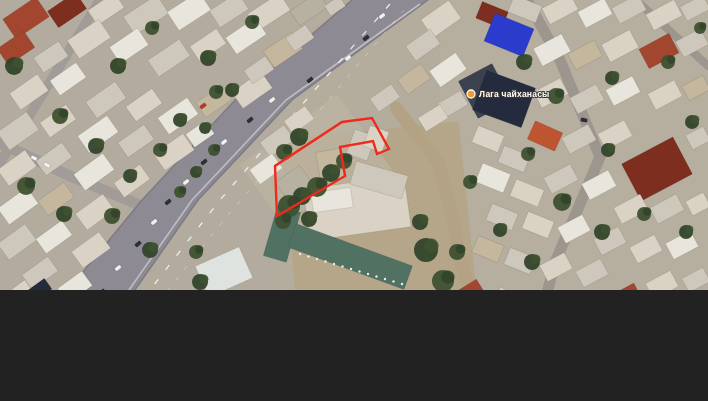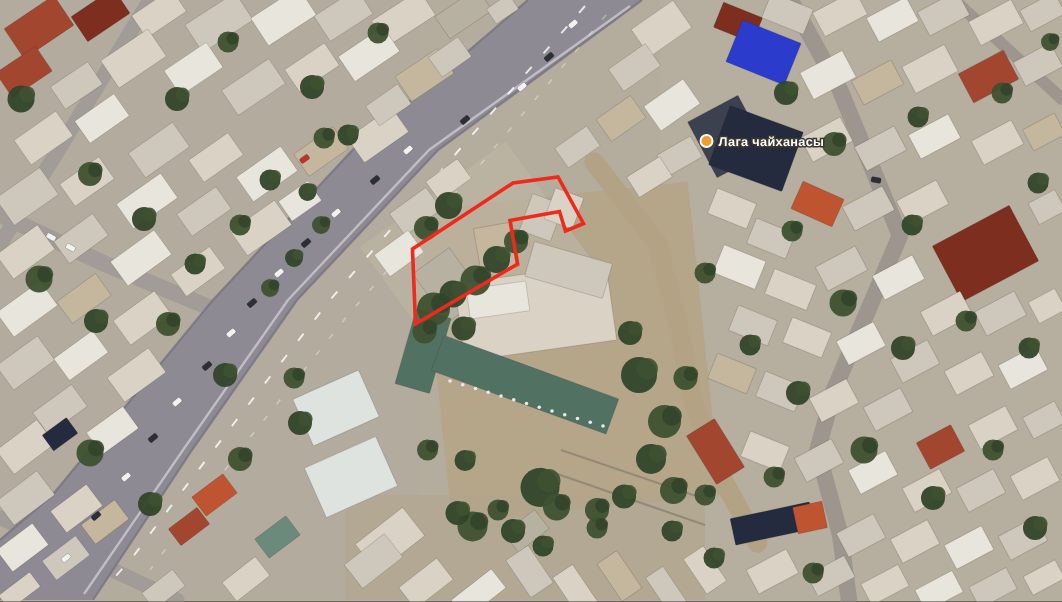--- a/index.html
+++ b/index.html
@@ -1,17 +1,17 @@
 <!DOCTYPE html>
 <html><head>
 <meta charset="utf-8">
 <style>
   html,body{margin:0;padding:0;background:#222;}
   .stage{
-    position:relative;width:708px;height:401px;overflow:hidden;
+    position:relative;width:708px;height:290px;overflow:hidden;
     font-family:"Liberation Sans",sans-serif;background:#b4ad9e;
   }
   .stage svg{position:absolute;left:0;top:0;display:block;}
   text.poi{
     font-family:"Liberation Sans",sans-serif;
     font-size:8.5px;font-weight:bold;fill:#ffffff;
     stroke:#3a372f;stroke-width:2px;paint-order:stroke;
     letter-spacing:.2px;
   }
 </style>

